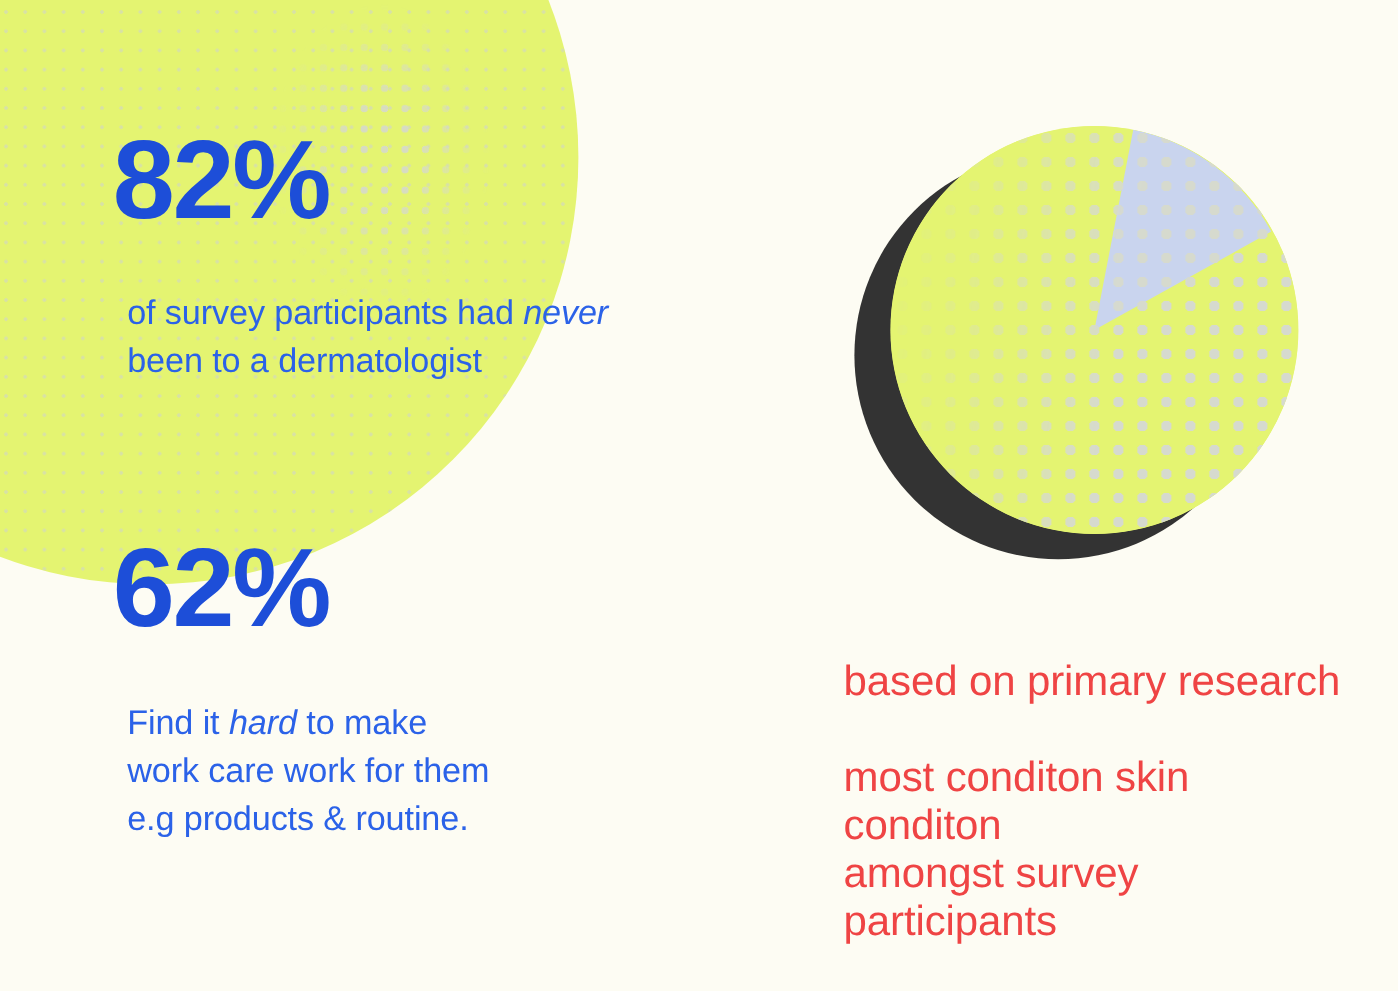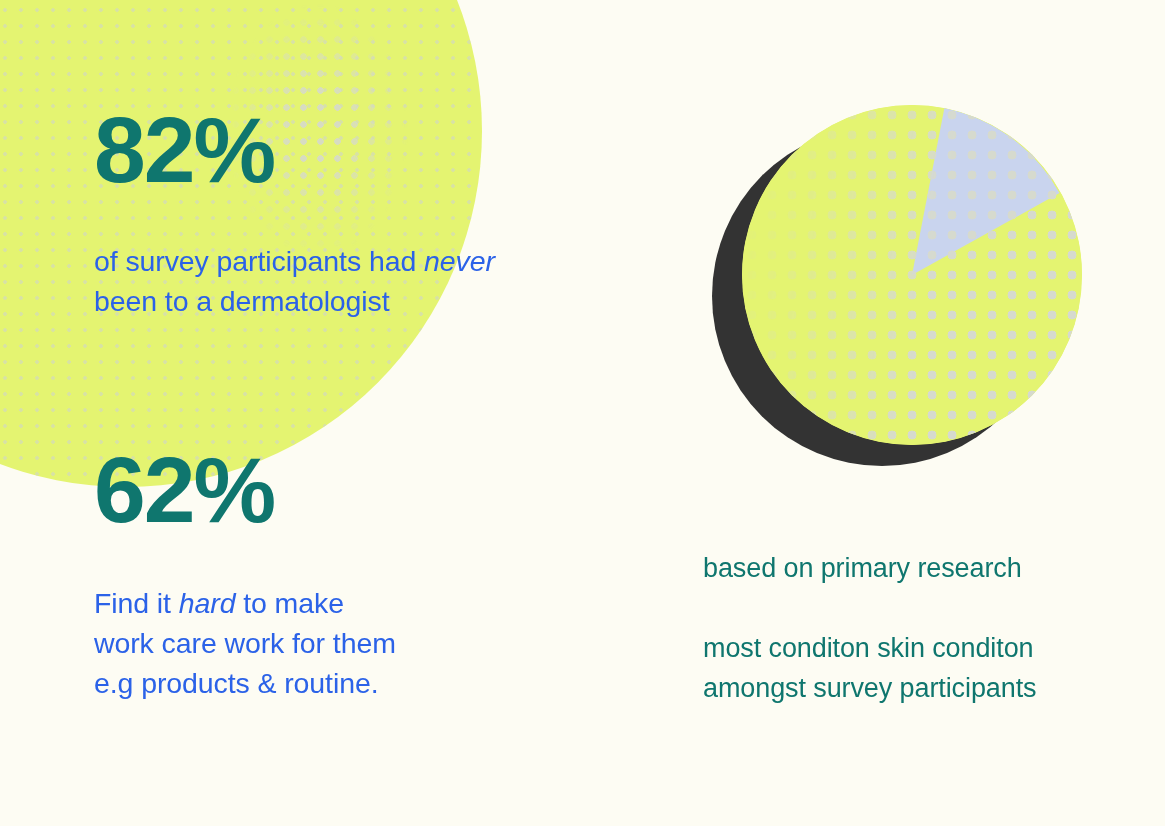--- a/index.html
+++ b/index.html
@@ -62,27 +62,27 @@
     top: 0;
     width: 520px;
   }
   .stat-block { position: absolute; }
   .stat-block.one { top: 104px; }
   .stat-block.two { top: 444px; }
 
   .stat-number {
     font-size: 93px;
     font-weight: 700;
-    color: #0f766e;
+    color: #1d4ed8;
     letter-spacing: -2px;
     line-height: 1;
     margin: 0;
   }
   .stat-desc {
-    margin: 0;
+    margin: 12px;
     font-size: 28.5px;
     line-height: 40px;
     color: #2b62e8;
     font-weight: 400;
     letter-spacing: -0.1px;
   }
   .stat-block.one .stat-desc { margin-top: 44px; }
   .stat-block.two .stat-desc { margin-top: 46px; }
   .stat-desc em { font-style: italic; }
 
@@ -150,23 +150,23 @@
     pointer-events: none;
   }
 
   
   .chart-caption {
     position: absolute;
     left: 703px;
     top: 548px;
     width: 420px;
     margin: 0;
-    font-size: 27px;
+    font-size: 35px;
     line-height: 40px;
-    color: #0f766e;
+    color: #ef4444;
     letter-spacing: -0.1px;
   }
 </style>
 </head>
 <body>
 
 <div id="stage">
 
   <div class="blob">
     <div class="blob-dots"></div>

